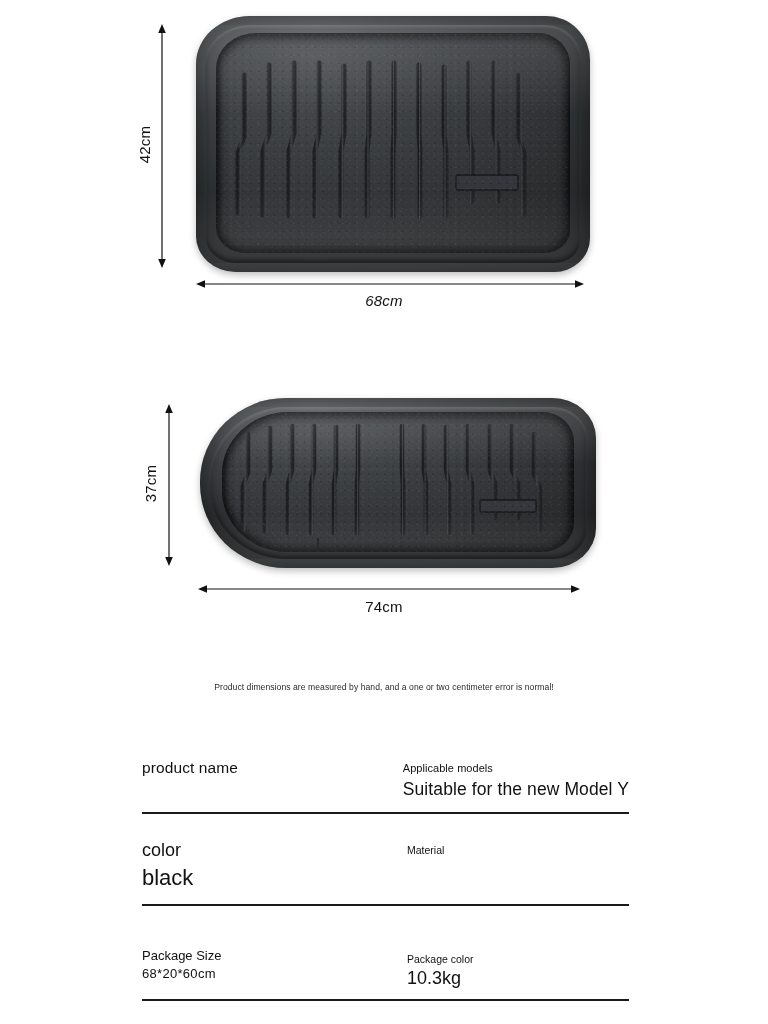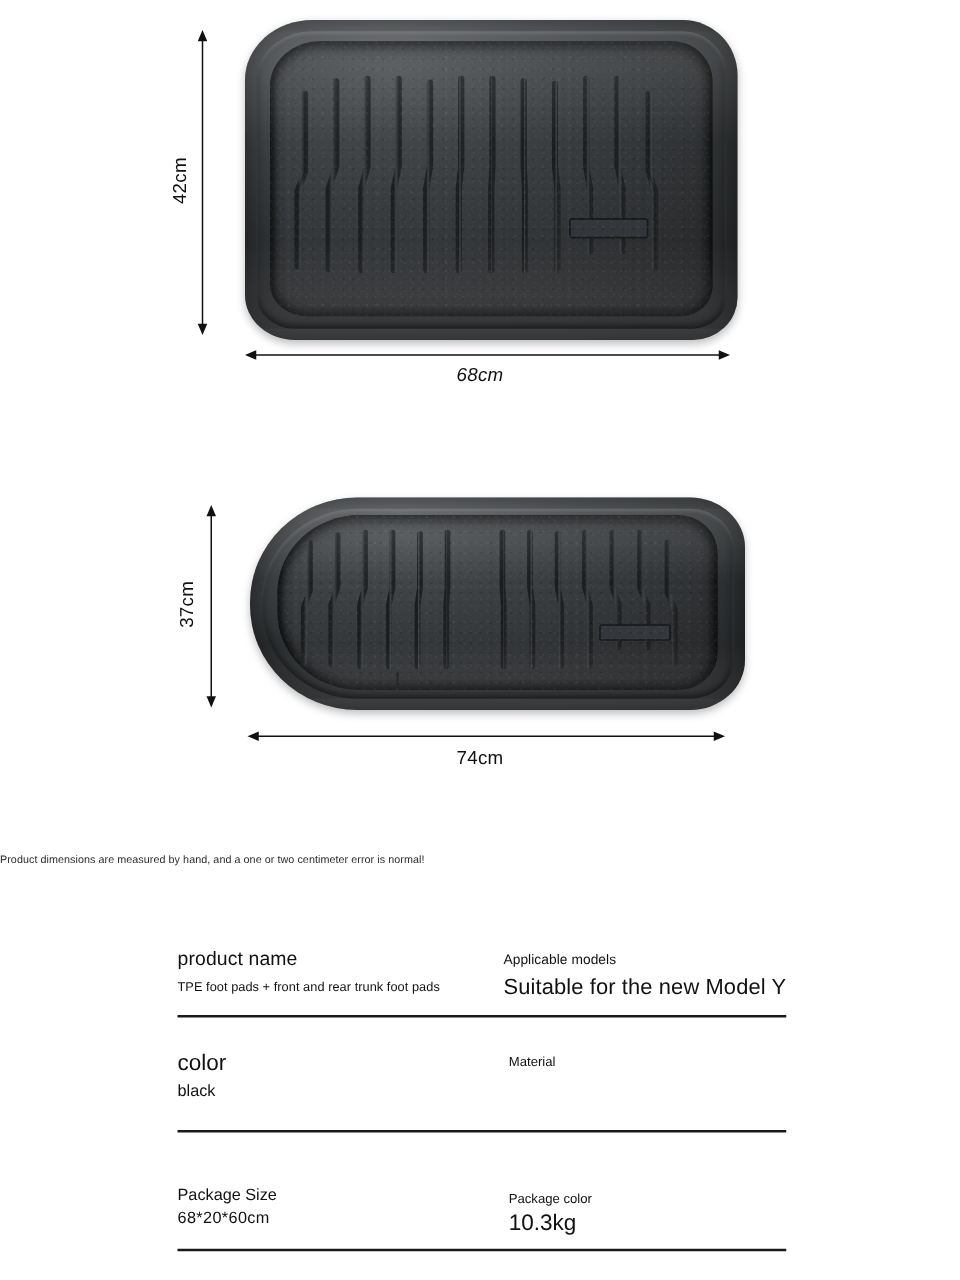--- a/index.html
+++ b/index.html
@@ -114,21 +114,21 @@
     transform: rotate(-90deg);
     transform-origin: 50% 50%;
   }
 
   
   .disclaimer {
     position: absolute;
     left: 0;
     top: 682px;
     width: 768px;
-    text-align: left;
+    text-align: center;
     font-size: 8.6px;
     color: #2b2b2b;
     letter-spacing: .05px;
     font-stretch: condensed;
   }
 
   
   .spec {
     position: absolute;
     left: 142px;
@@ -150,21 +150,21 @@
   
   .r1 { height: 64px; }
   .r1 .cell-left  .lbl { font-size: 15.5px; font-stretch: condensed; letter-spacing: .1px; padding-top: 11px; }
   .r1 .cell-left  .val { font-size: 10.2px; font-stretch: condensed; letter-spacing: .05px; padding-top: 8px; }
   .r1 .cell-right .lbl { font-size: 11px;  font-stretch: condensed; letter-spacing: .05px; padding-top: 14px; }
   .r1 .cell-right .val { font-size: 17.5px; font-stretch: condensed; letter-spacing: .1px; padding-top: 5px; }
 
   
   .r2 { height: 90px; }
   .r2 .cell-left  .lbl { font-size: 18px;   font-stretch: condensed; padding-top: 26px; }
-  .r2 .cell-left  .val { font-size: 13px;   font-stretch: condensed; padding-top: 4px; }
+  .r2 .cell-left  .val { font-size: 22px;   font-stretch: condensed; padding-top: 4px; }
   .r2 .cell-right .lbl { font-size: 10.5px; font-stretch: condensed; padding-top: 30px; }
   .r2 .cell-right .val { font-size: 17px;   padding-top: 2px; }
 
   
   .r3 { height: 93px; }
   .r3 .cell-left  .lbl { font-size: 13px;   font-stretch: condensed; padding-top: 42px; }
   .r3 .cell-left  .val { font-size: 13px; padding-top: 3px; letter-spacing: .3px; }
   .r3 .cell-right .lbl { font-size: 10.5px; font-stretch: condensed; padding-top: 47px; }
   .r3 .cell-right .val { font-size: 18px;   padding-top: 3px; }
 </style>
@@ -290,21 +290,20 @@
 </div>
 
 <div class="disclaimer">Product dimensions are measured by hand, and a one or two centimeter error is normal!</div>
 
 <div class="spec">
 
   <div class="spec-row r1">
     <div class="cells">
       <div class="cell-left">
         <span class="lbl">product name</span>
-        <span class="val">TPE foot pads + front and rear trunk foot pads</span>
       </div>
       <div class="cell-right">
         <span class="lbl">Applicable models</span>
         <span class="val">Suitable for the new Model Y</span>
       </div>
     </div>
   </div>
 
   <div class="spec-row r2">
     <div class="cells">

